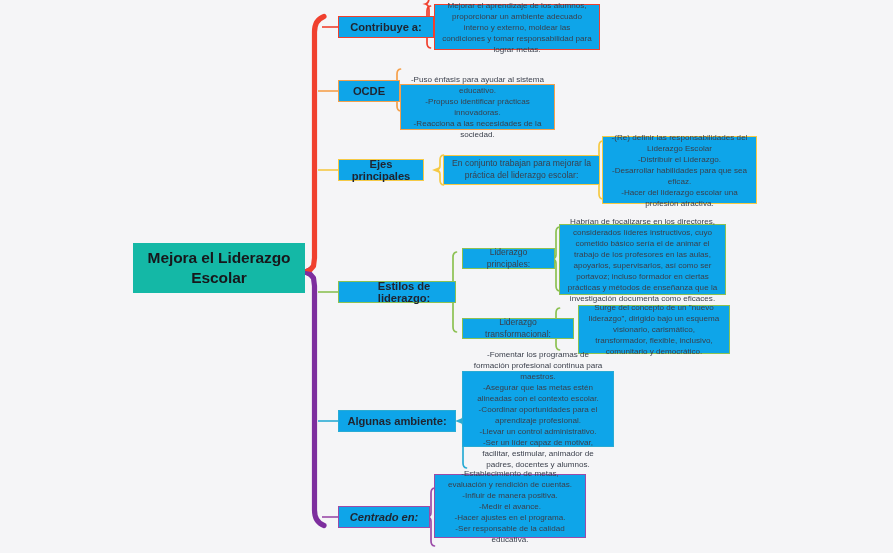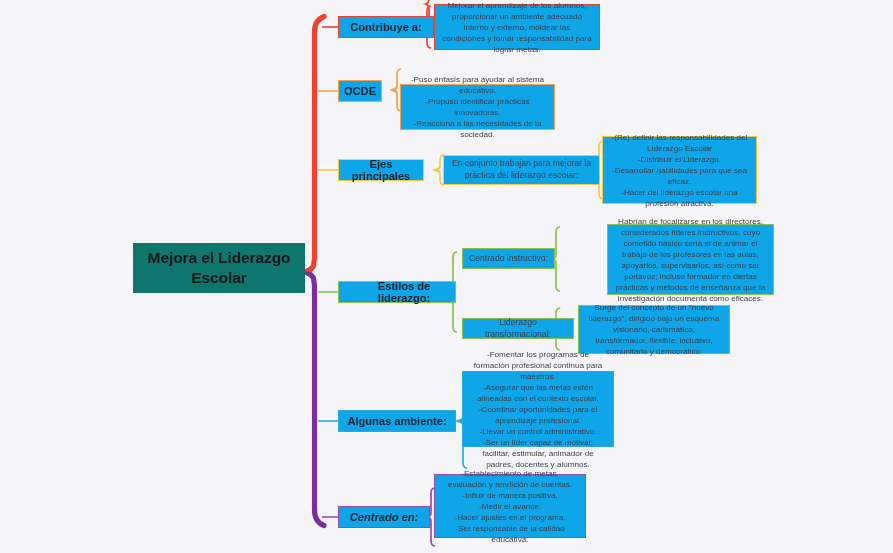--- a/index.html
+++ b/index.html
@@ -34,21 +34,21 @@
     box-sizing: border-box;
     display: flex;
     align-items: center;
     justify-content: center;
     text-align: center;
     background: #0ea5e9;
     border-style: solid;
     border-width: 1px;
   }
   .root {
-    background: #0f766e;
+    background: #14b8a6;
     border: none;
     font-weight: bold;
     font-size: 15.5px;
     color: #17171B;
     line-height: 1.32;
     letter-spacing: -0.1px;
   }
   
   .lvl1 {
     font-weight: bold;
@@ -133,21 +133,21 @@
     <span>Mejora el Liderazgo Escolar</span>
   </div>
 
   <div class="node lvl1" style="left:338px; top:16px; width:96px; height:22px; border-color:#F0402E;">
     <span>Contribuye a:</span>
   </div>
   <div class="node leaf" style="left:434px; top:4px; width:166px; height:46px; border-color:#F0402E;">
     <span>Mejorar el aprendizaje de los alumnos, proporcionar un ambiente adecuado interno y externo, moldear las condiciones y tomar responsabilidad para lograr metas.</span>
   </div>
 
-  <div class="node lvl1" style="left:338px; top:80px; width:44px; height:22px; border-color:#F5A04B;">
+  <div class="node lvl1" style="left:338px; top:80px; width:62px; height:22px; border-color:#F5A04B;">
     <span>OCDE</span>
   </div>
   <div class="node leaf" style="left:400px; top:84px; width:155px; height:46px; border-color:#F5A04B;">
     <span>-Puso énfasis para ayudar al sistema educativo.
 -Propuso identificar prácticas innovadoras.
 -Reacciona a las necesidades de la sociedad.</span>
   </div>
 
   <div class="node lvl1" style="left:338px; top:159px; width:86px; height:22px; border-color:#F5C944;">
     <span>Ejes principales</span>
@@ -160,23 +160,23 @@
 -Distribuir el Liderazgo.
 -Desarrollar habilidades para que sea eficaz.
 -Hacer del liderazgo escolar una profesión atractiva.</span>
   </div>
 
   <div class="node lvl1" style="left:338px; top:281px; width:118px; height:22px; border-color:#8CC152;padding-left:20px;">
     <span>Estilos de liderazgo:</span>
   </div>
 
   <div class="node lvl2" style="left:462px; top:248px; width:93px; height:21px; border-color:#8CC152;">
-    <span>Centrado instructivo:</span>
-  </div>
-  <div class="node leaf" style="left:559px; top:224px; width:167px; height:71px; border-color:#8CC152;margin-left:48px;">
+    <span>Liderazgo principales:</span>
+  </div>
+  <div class="node leaf" style="left:559px; top:224px; width:167px; height:71px; border-color:#8CC152;">
     <span>Habrían de focalizarse en los directores, considerados líderes instructivos, cuyo cometido básico sería el de animar el trabajo de los profesores en las aulas, apoyarlos, supervisarlos, así como ser portavoz; incluso formador en ciertas prácticas y métodos de enseñanza que la investigación documenta como eficaces.</span>
   </div>
 
   <div class="node lvl2" style="left:462px; top:318px; width:112px; height:21px; border-color:#8CC152;">
     <span>Liderazgo transformacional:</span>
   </div>
   <div class="node leaf" style="left:578px; top:305px; width:152px; height:49px; border-color:#8CC152;">
     <span>Surge del concepto de un "nuevo liderazgo", dirigido bajo un esquema visionario, carismático, transformador, flexible, inclusivo, comunitario y democrático.</span>
   </div>
 

